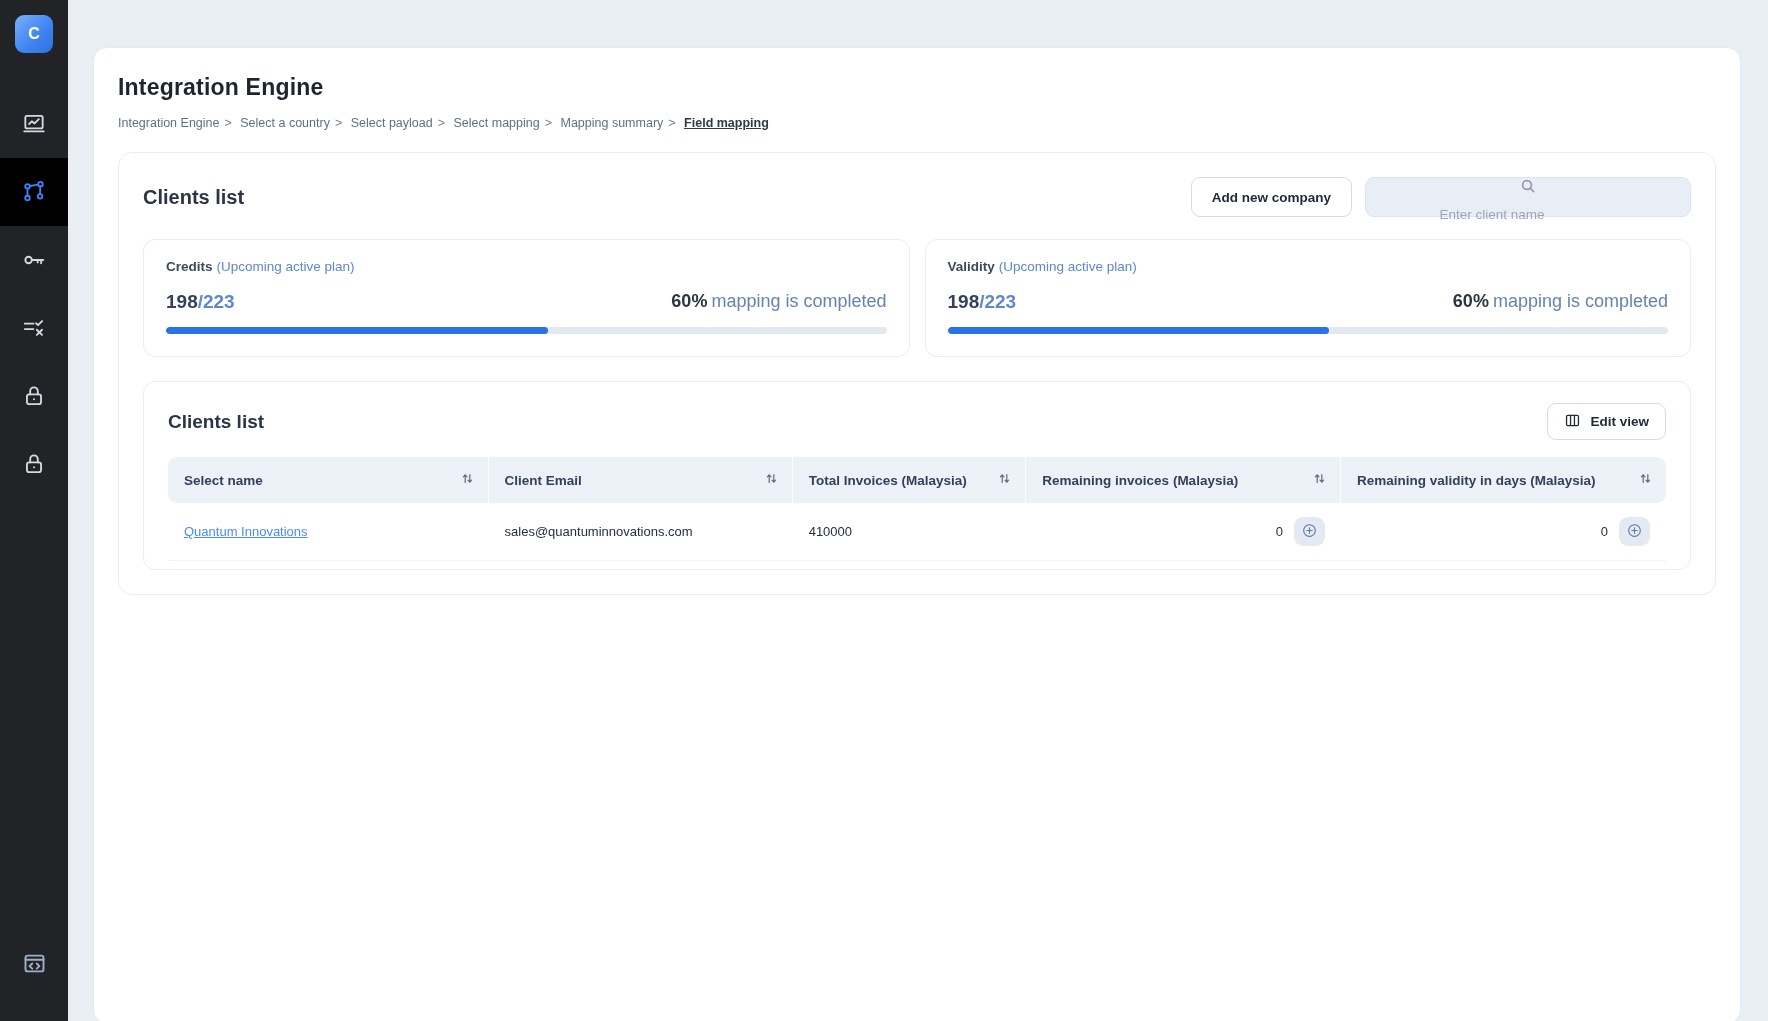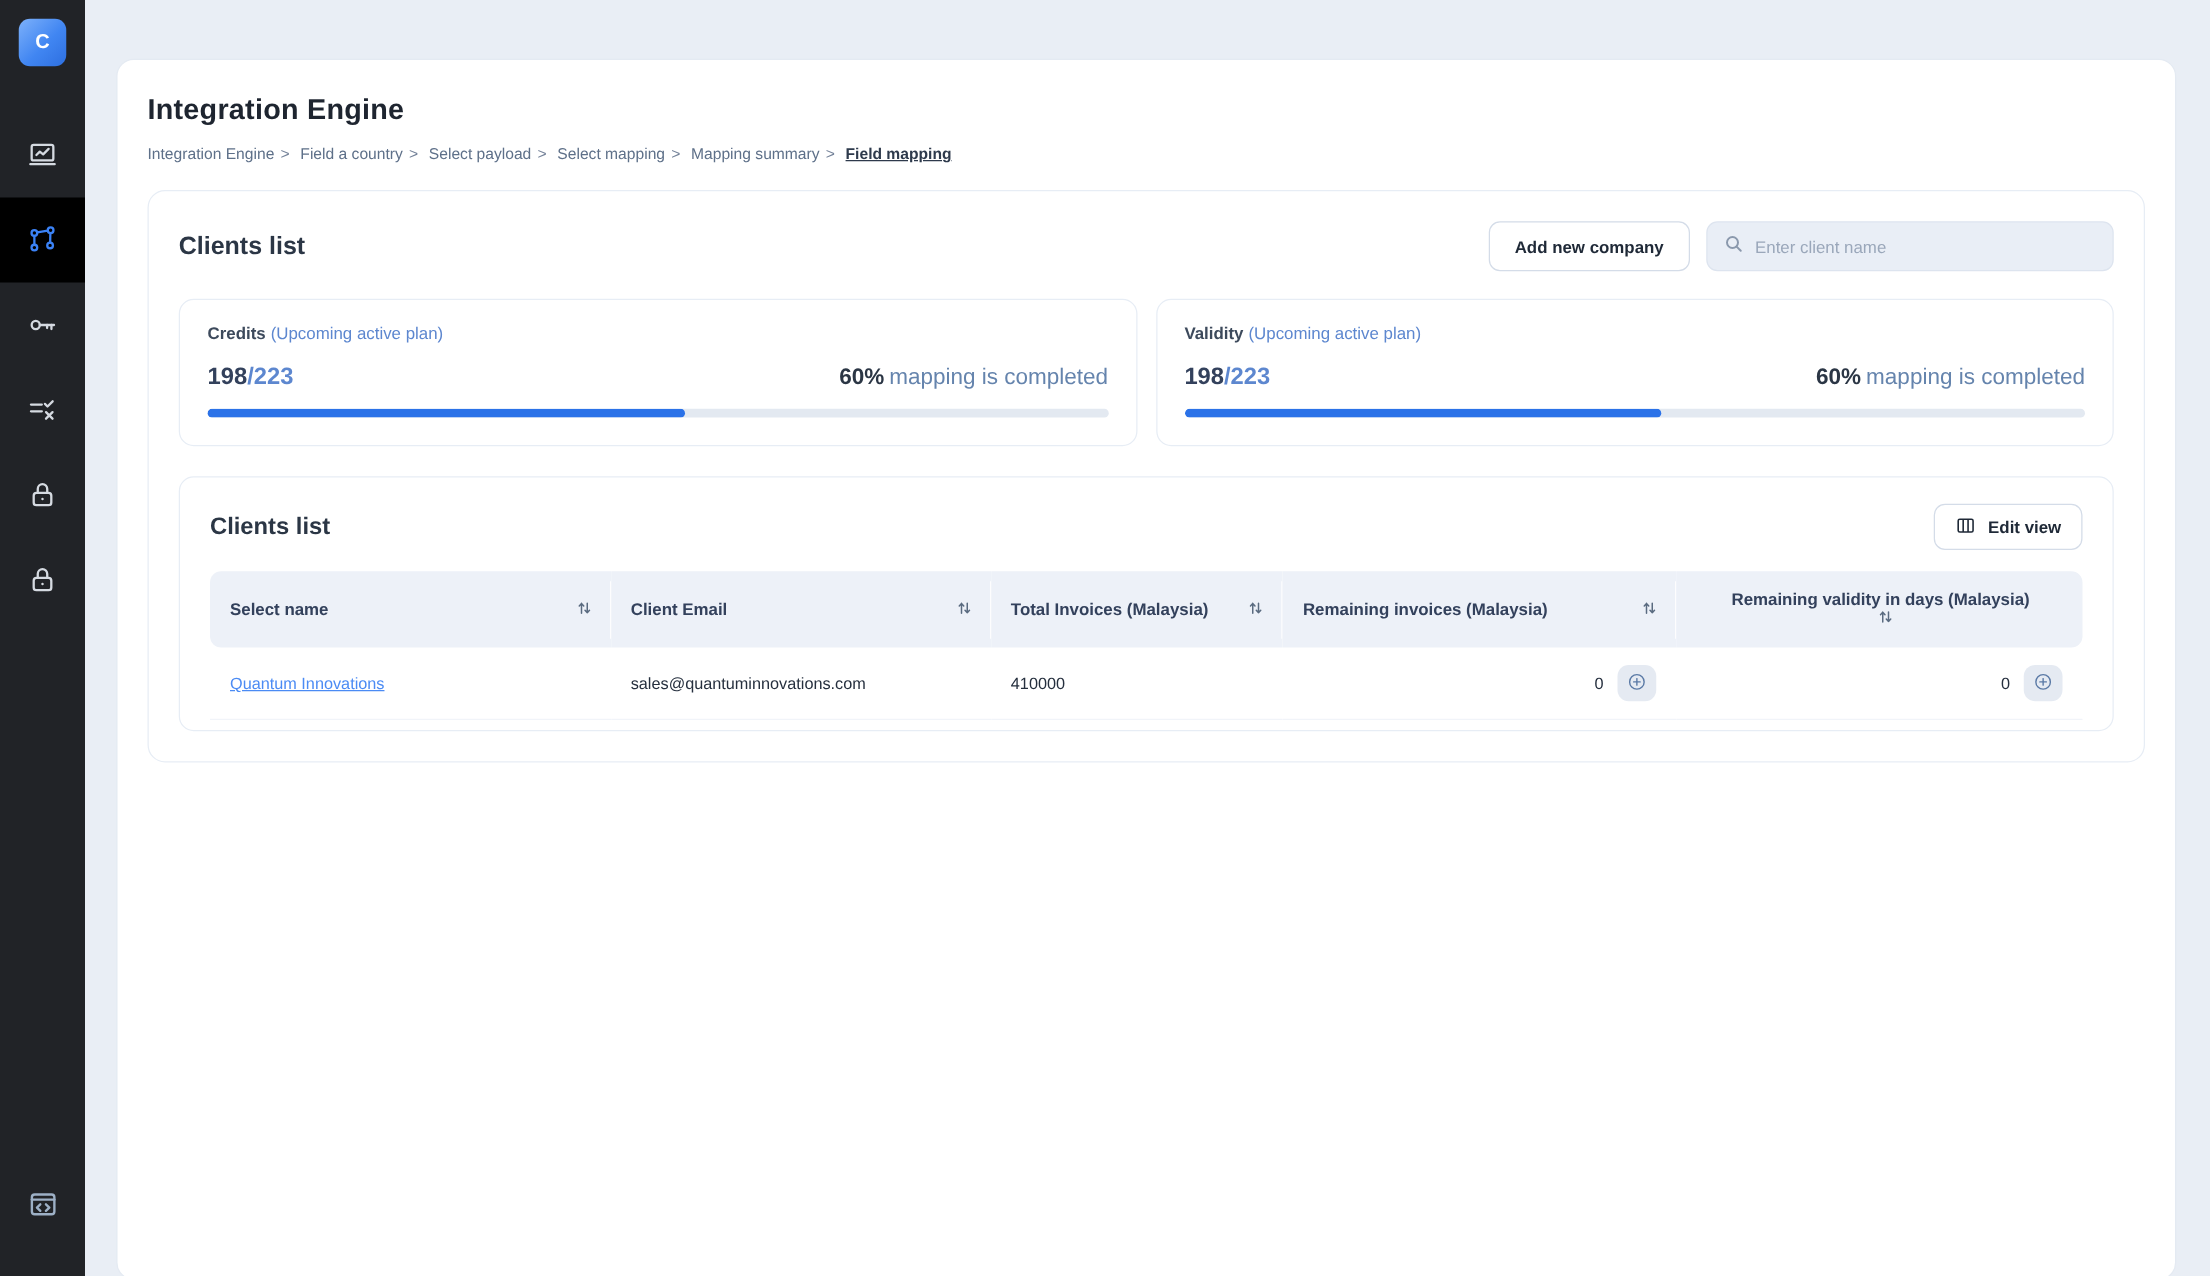--- a/index.html
+++ b/index.html
@@ -42,21 +42,21 @@
   .section-head { display:flex; align-items:center; justify-content:space-between; }
   .section-head h2 { font-size:20px; font-weight:700; color:#2b3645; }
   .head-actions { display:flex; gap:13px; align-items:center; }
   .btn {
     display:flex; align-items:center; gap:9px; height:40px; padding:0 20px;
     background:#fff; border:1px solid #d4dce8; border-radius:9px;
     font-family:inherit; font-size:13.5px; font-weight:700; color:#1f2937; cursor:pointer;
   }
   .search-box {
     display:flex; align-items:center; gap:9px; width:326px; height:40px;
-    background:#e9eef6; border:1px solid #dde4ef; border-radius:9px; padding:0 13px;
+    background:#e9eef6; border:1px solid #dde4ef; border-radius:9px; padding:0 13px;flex-direction:column;
   }
   .search-box input {
     border:none; outline:none; background:transparent; flex:1;
     font-family:inherit; font-size:13.5px; color:#3a4657;
   }
   .search-box input::placeholder { color:#9aa7ba; }
 
   
   .stats-row { display:flex; gap:15px; margin-top:22px; }
   .stat-card { flex:1; border:1px solid #e7edf5; border-radius:12px; padding:19px 22px 22px; background:#fff; }
@@ -78,21 +78,21 @@
   .table-wrap { padding:0 24px 8px; }
   table { width:100%; border-collapse:separate; border-spacing:0; }
   thead th { background:#edf1f8; padding:0; }
   thead th:first-child { border-radius:9px 0 0 9px; }
   thead th:last-child { border-radius:0 9px 9px 0; }
   .th-inner {
     display:flex; align-items:center; justify-content:space-between;
     padding:15px 14px 15px 16px; font-size:13.5px; font-weight:600; color:#33415c;
     border-right:1px solid rgba(255,255,255,.85);
   }
-  thead th:last-child .th-inner { border-right:none;flex-direction:column; }
+  thead th:last-child .th-inner { border-right:none; }
   .sort-icon { flex-shrink:0; margin-left:8px; cursor:pointer; }
   tbody td { padding:14px 16px; font-size:13px; color:#252f3e; border-bottom:1px solid #f1f4f9; height:52px; }
   td.num { text-align:left; }
   .cell-actions { display:flex; align-items:center; justify-content:flex-end; gap:11px; }
   a.client-link { color:#4b8bf4; text-decoration:underline; cursor:pointer; }
   .plus-btn {
     width:31px; height:29px; border:none; border-radius:9px; background:#e5eaf2;
     display:flex; align-items:center; justify-content:center; cursor:pointer; color:#5b7aa6;
   }
 </style>
@@ -180,21 +180,21 @@
   </div>
 </aside>
 
 <main class="main">
   <div class="panel">
 
     <h1 class="page-title">Integration Engine</h1>
 
     <div class="breadcrumb">
       <span class="crumb">Integration Engine</span><span class="sep">&gt;</span>
-      <span class="crumb">Field a country</span><span class="sep">&gt;</span>
+      <span class="crumb">Select a country</span><span class="sep">&gt;</span>
       <span class="crumb">Select payload</span><span class="sep">&gt;</span>
       <span class="crumb">Select mapping</span><span class="sep">&gt;</span>
       <span class="crumb">Mapping summary</span><span class="sep">&gt;</span>
       <span class="crumb-last">Field mapping</span>
     </div>
 
     <section class="outer-card">
 
       <div class="section-head">
         <h2>Clients list</h2>

